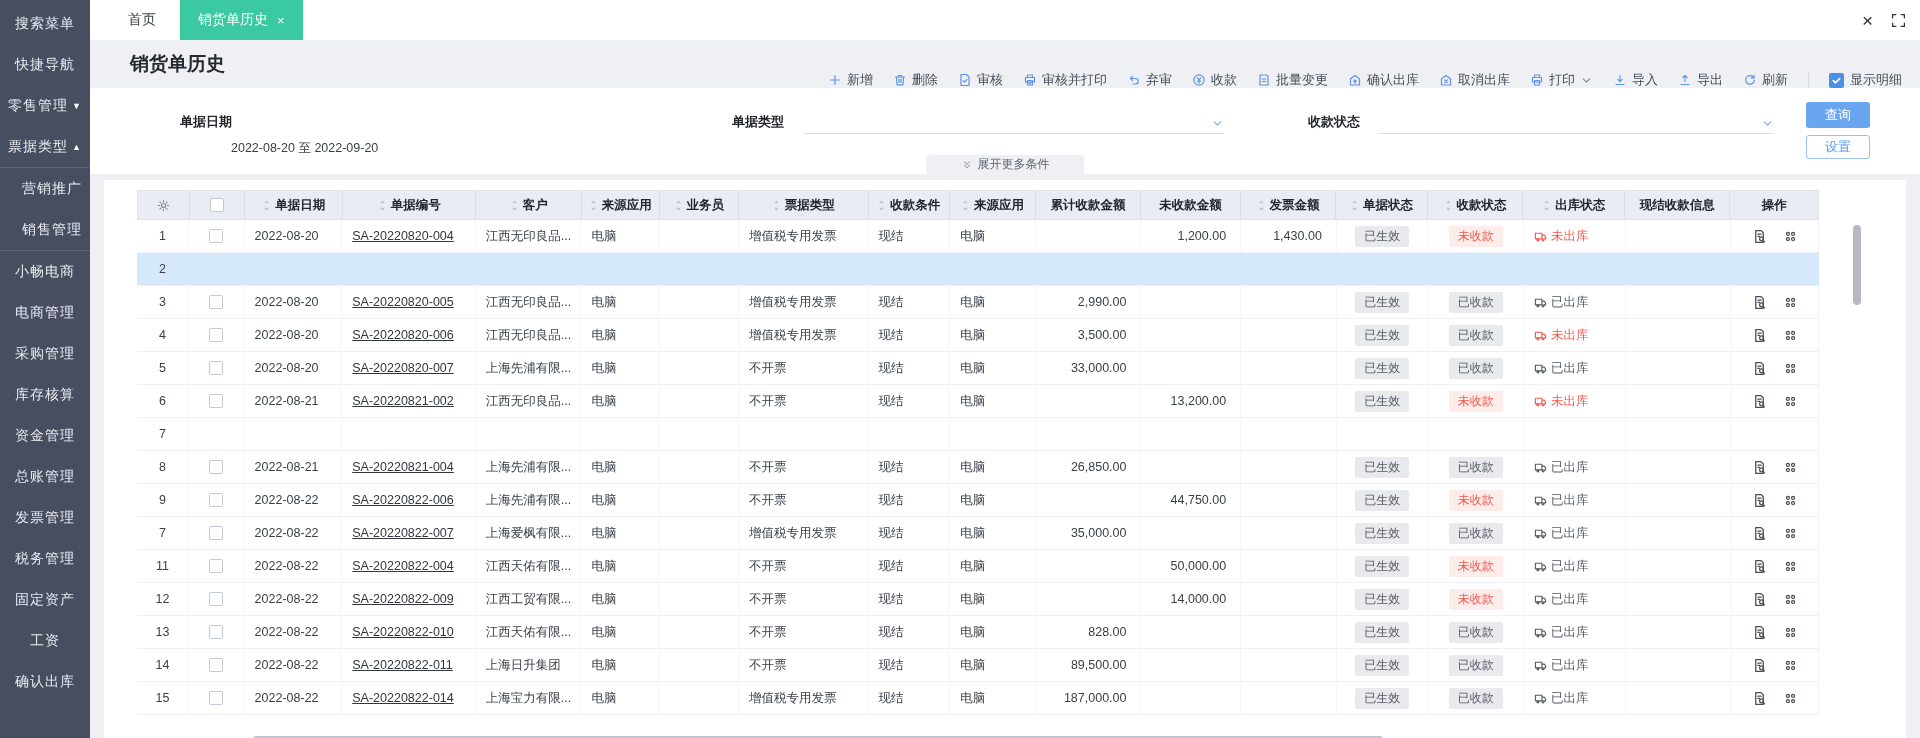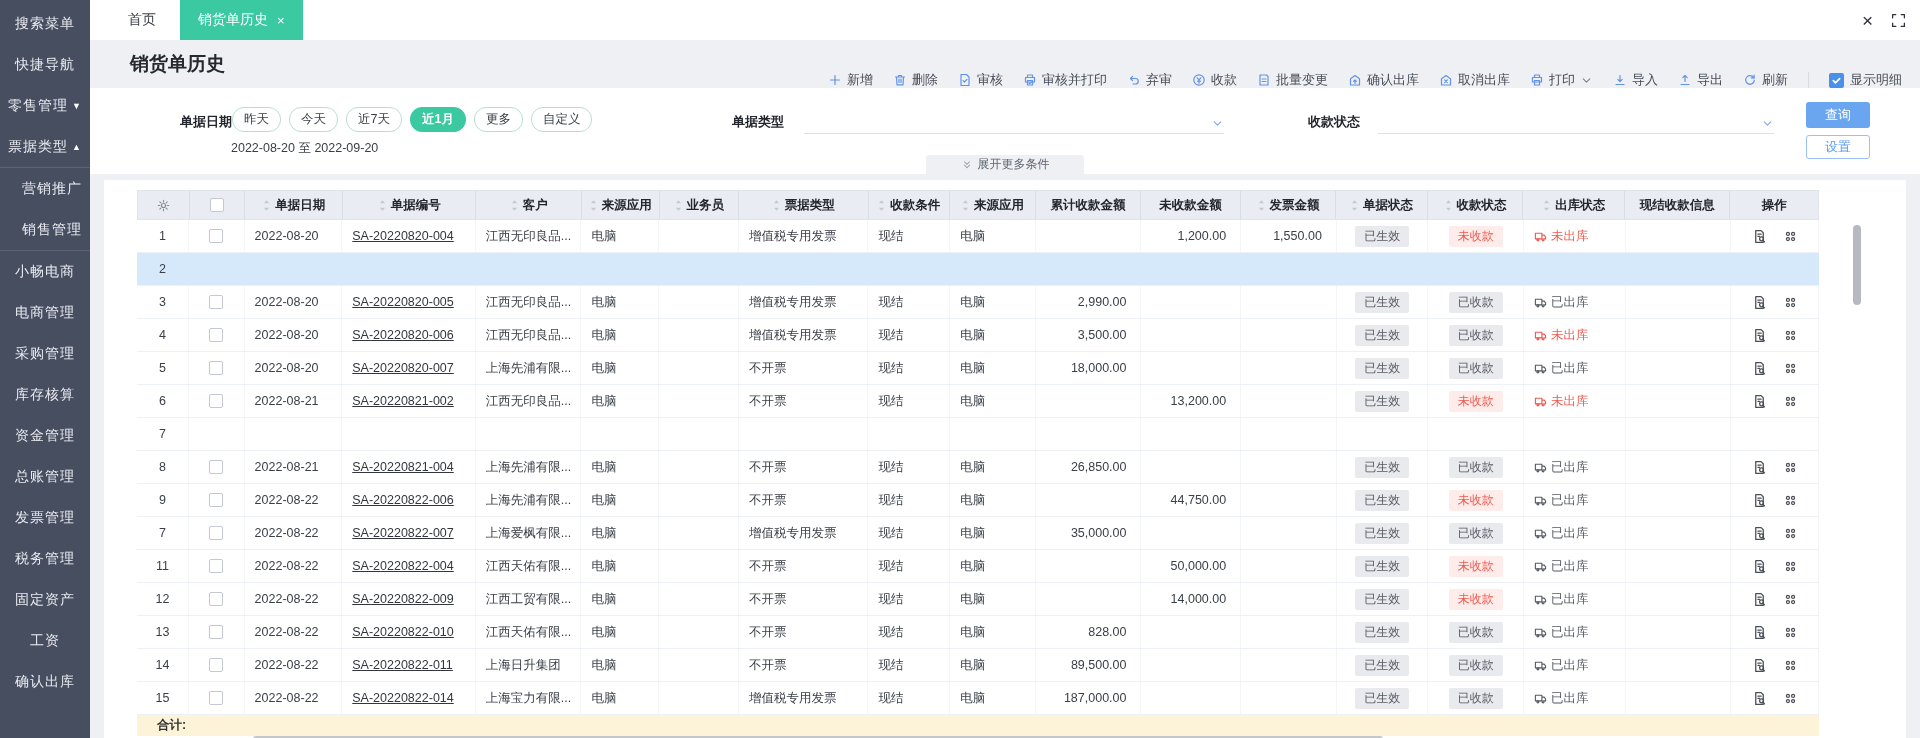--- a/index.html
+++ b/index.html
@@ -311,28 +311,20 @@
                 <path d="M3 7.3l2.6 2.6L11 4.6"></path>
               </svg>
             </span>
             <span>显示明细</span>
           </span>
         </div>
     </div>
 
     <div class="filter-card">
       <span class="f-label" style="left:90px">单据日期</span>
-      <div class="pills" id="pills">
-          <span class="pill">昨天</span>
-          <span class="pill">今天</span>
-          <span class="pill">近7天</span>
-          <span class="pill active">近1月</span>
-          <span class="pill">更多</span>
-          <span class="pill">自定义</span>
-        </div>
       <div class="f-range">2022-08-20 至 2022-09-20</div>
 
       <span class="f-label" style="left:642px">单据类型</span>
       <div class="f-line" style="left:714px;width:420px">
         <span></span>
         <span class="fchev" id="chev1">
             <svg viewBox="0 0 14 14" width="13" height="13" fill="none" stroke="currentColor" stroke-width="1.2" stroke-linecap="round" stroke-linejoin="round">
               <path d="M3.5 5.2L7 8.7l3.5-3.5"></path>
             </svg>
           </span>
@@ -507,21 +499,21 @@
                 <span class="link">SA-20220820-004</span>
               </div>
               <div class="td" style="width: 106px;">江西无印良品...</div>
               <div class="td" style="width: 78px;">电脑</div>
               <div class="td" style="width: 80px;"></div>
               <div class="td" style="width: 130px;">增值税专用发票</div>
               <div class="td" style="width: 82px;">现结</div>
               <div class="td" style="width: 86px;">电脑</div>
               <div class="td r" style="width: 106px;"></div>
               <div class="td r" style="width: 100px;">1,200.00</div>
-              <div class="td r" style="width: 96px;">1,550.00</div>
+              <div class="td r" style="width: 96px;">1,430.00</div>
               <div class="td c" style="width: 92px;">
                 <span class="badge">已生效</span>
               </div>
               <div class="td c" style="width: 96px;">
                 <span class="badge red">未收款</span>
               </div>
               <div class="td" style="width: 102px;">
                 <span class="outst red">
                   <span style="display: flex;">
                     <svg viewBox="0 0 14 14" width="13" height="13" fill="none" stroke="currentColor" stroke-width="1.2" stroke-linecap="round" stroke-linejoin="round">
@@ -699,21 +691,21 @@
               <div class="td" style="width: 98px;">2022-08-20</div>
               <div class="td" style="width: 134px;">
                 <span class="link">SA-20220820-007</span>
               </div>
               <div class="td" style="width: 106px;">上海先浦有限...</div>
               <div class="td" style="width: 78px;">电脑</div>
               <div class="td" style="width: 80px;"></div>
               <div class="td" style="width: 130px;">不开票</div>
               <div class="td" style="width: 82px;">现结</div>
               <div class="td" style="width: 86px;">电脑</div>
-              <div class="td r" style="width: 106px;">18,000.00</div>
+              <div class="td r" style="width: 106px;">33,000.00</div>
               <div class="td r" style="width: 100px;"></div>
               <div class="td r" style="width: 96px;"></div>
               <div class="td c" style="width: 92px;">
                 <span class="badge">已生效</span>
               </div>
               <div class="td c" style="width: 96px;">
                 <span class="badge">已收款</span>
               </div>
               <div class="td" style="width: 102px;">
                 <span class="outst">
@@ -1286,21 +1278,18 @@
                       <circle cx="9.4" cy="4.6" r="1.4"></circle>
                       <circle cx="4.6" cy="9.4" r="1.4"></circle>
                       <circle cx="9.4" cy="9.4" r="1.4"></circle>
                     </svg>
                   </span>
                 </span>
               </div>
             </div>
           </div>
       </div>
-      <div class="tfoot">
-        <span>合计:</span>
-      </div>
       <div class="vscroll"></div>
       <div class="hscroll"></div>
     </div>
 
   </div>
 </div>
 
 </body></html>

